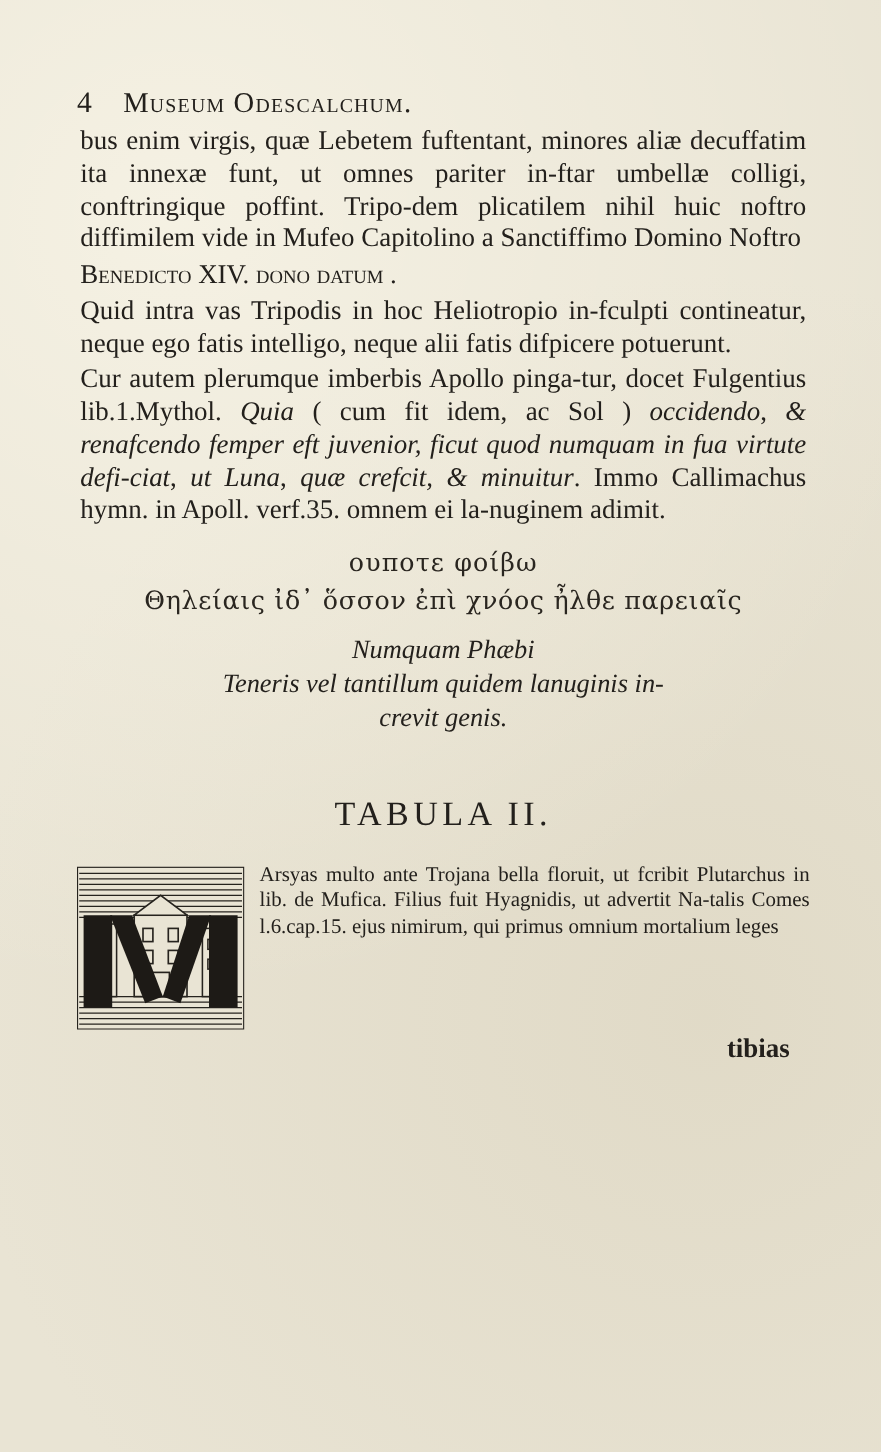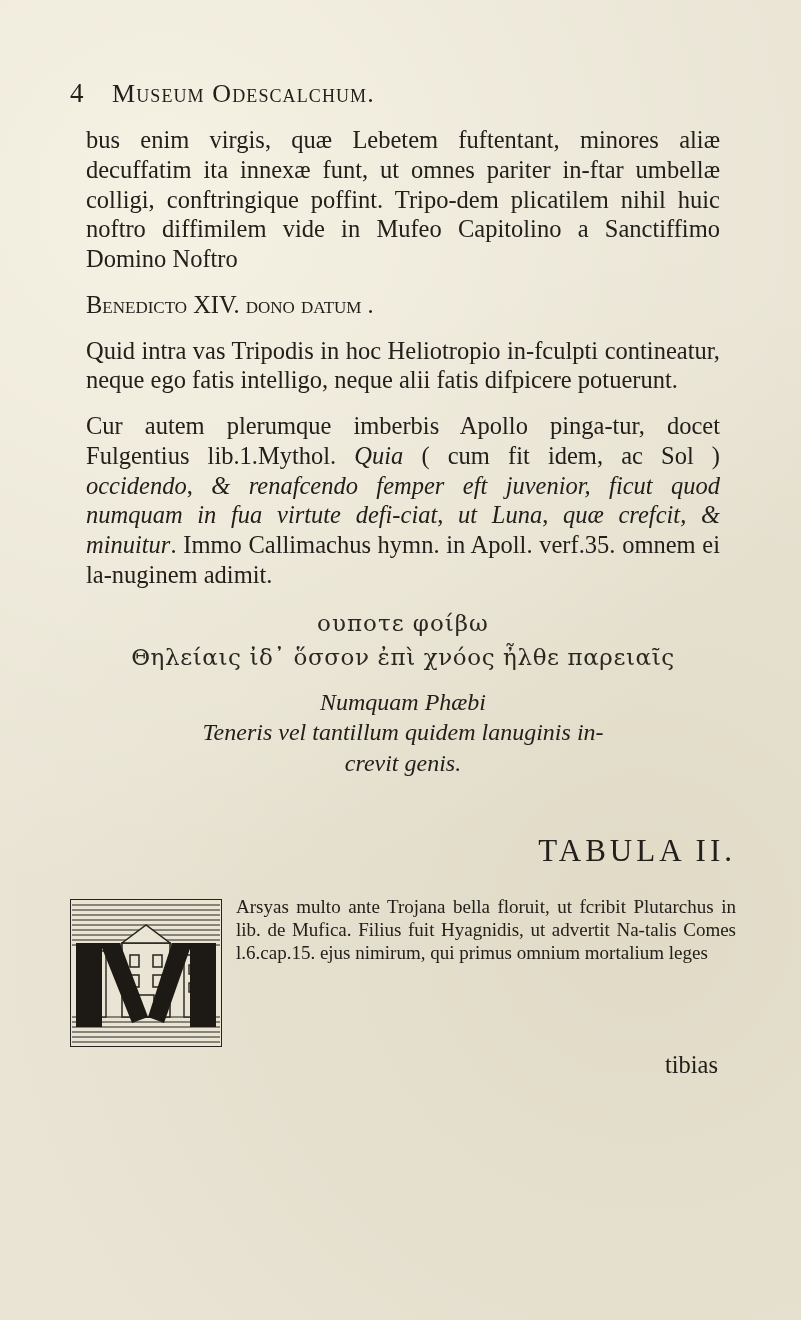--- a/index.html
+++ b/index.html
@@ -49,21 +49,21 @@
 
   
   .body-text {
     font-size: 24.5px;
     line-height: 1.215;
     text-align: justify;
     text-justify: inter-word;
     hyphens: manual;
   }
   .body-text p {
-    margin: 16px;
+    margin: 3px;
     text-indent: 0;
   }
   .sc { font-variant: small-caps; }
   .it { font-style: italic; }
 
   
   .greek {
     text-align: center;
     font-size: 23px;
     line-height: 1.5;
@@ -78,21 +78,21 @@
   .verse {
     text-align: center;
     font-style: italic;
     font-size: 24px;
     line-height: 1.28;
     margin-top: 12px;
   }
 
   
   .tabula {
-    text-align: right;
+    text-align: center;
     margin-top: 54px;
     font-size: 31px;
     letter-spacing: 4px;
   }
   .subhead {
     text-align: center;
     margin-top: 20px;
     font-size: 25px;
     letter-spacing: 2.2px;
   }
@@ -121,20 +121,21 @@
     font-size: 24.5px;
     line-height: 1.215;
     text-align: justify;
     margin: 0;
   }
   .tail {
     text-align: right;
     font-size: 24.5px;
     margin-top: 2px;
     padding-right: 18px;
+    font-weight: bold;
   }
 </style>
 </head>
 <body>
 
 <div class="page">
   <div class="content">
 
     <div class="runhead">
       <div class="folio">4</div>

